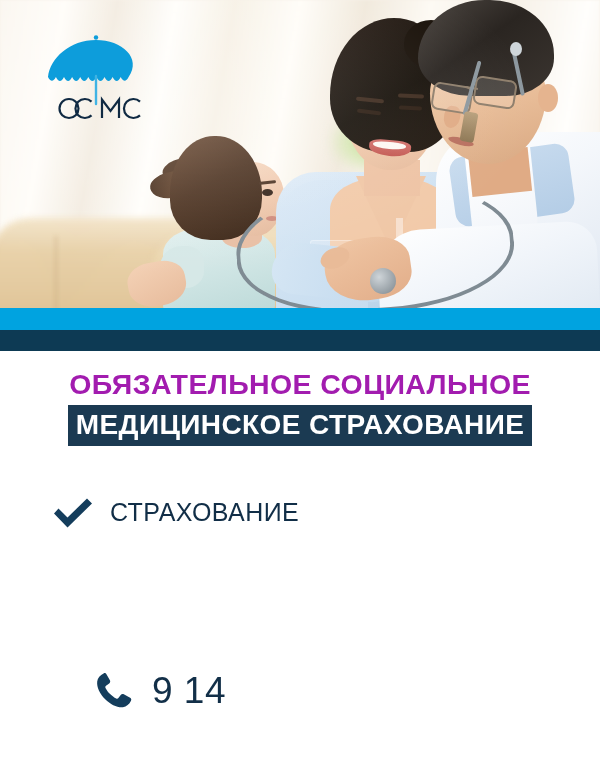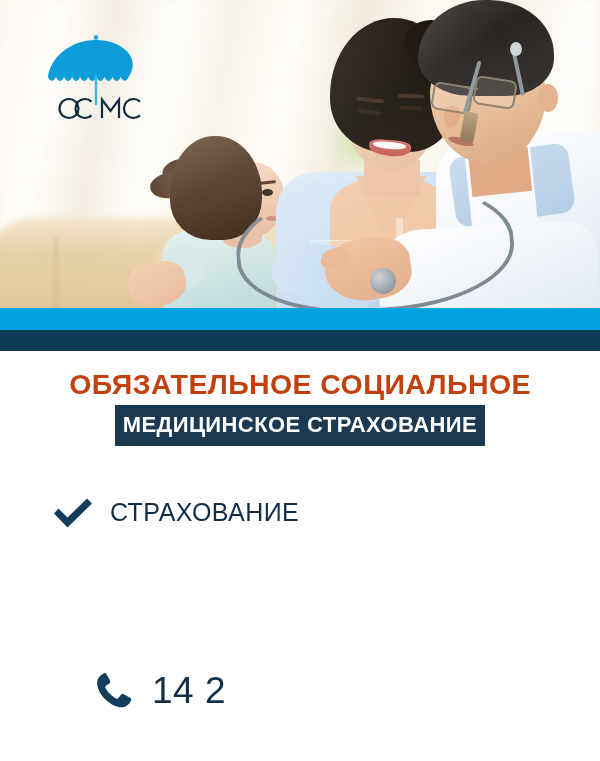--- a/index.html
+++ b/index.html
@@ -422,32 +422,32 @@
     background: #ffffff;
   }
 
   .title-wrap {
     position: absolute;
     left: 0; top: 16px;
     width: 600px;
     text-align: center;
   }
   .title-line1 {
-    color: #c2410c;
+    color: #a21caf;
     font-size: 28.5px;
     font-weight: bold;
     letter-spacing: .4px;
     line-height: 34px;
     white-space: nowrap;
   }
   .title-line2-box {
     display: inline-block;
     background: #1b3a52;
     color: #ffffff;
-    font-size: 22px;
+    font-size: 28px;
     font-weight: bold;
     letter-spacing: .4px;
     line-height: 30px;
     padding: 5px 8px 6px 8px;
     margin-top: 4px;
     white-space: nowrap;
   }
 
   .bullets {
     position: absolute;
@@ -636,20 +636,20 @@
             <path fill="#143d5c" d="M11.6 4.4 C8.2 6.0 5.6 9.0 5.2 12.4
               c-0.6 5.6 2.6 12.4 8.0 17.8 c5.4 5.4 12.2 8.6 17.8 8.0
               c3.4-0.4 6.4-3.0 8.0-6.4 c0.6-1.2 0.2-2.4-0.9-3.0
               l-6.3-3.6 c-1.1-0.6-2.4-0.3-3.1 0.7 l-2.3 3.2
               c-0.5 0.7-1.4 0.9-2.2 0.5 c-2.1-1.1-4.2-2.7-6.1-4.6
               c-1.9-1.9-3.5-4.0-4.6-6.1 c-0.4-0.8-0.2-1.7 0.5-2.2
               l3.2-2.3 c1.0-0.7 1.3-2.0 0.7-3.1 l-3.6-6.3
               C14.0 4.2 12.8 3.8 11.6 4.4 Z"></path>
           </svg>
         </span>
-        <span class="c-text">14 2</span>
+        <span class="c-text">9 14</span>
       </div>
 
 
     </div>
 
   </div>
 </div>
 
 </body></html>

